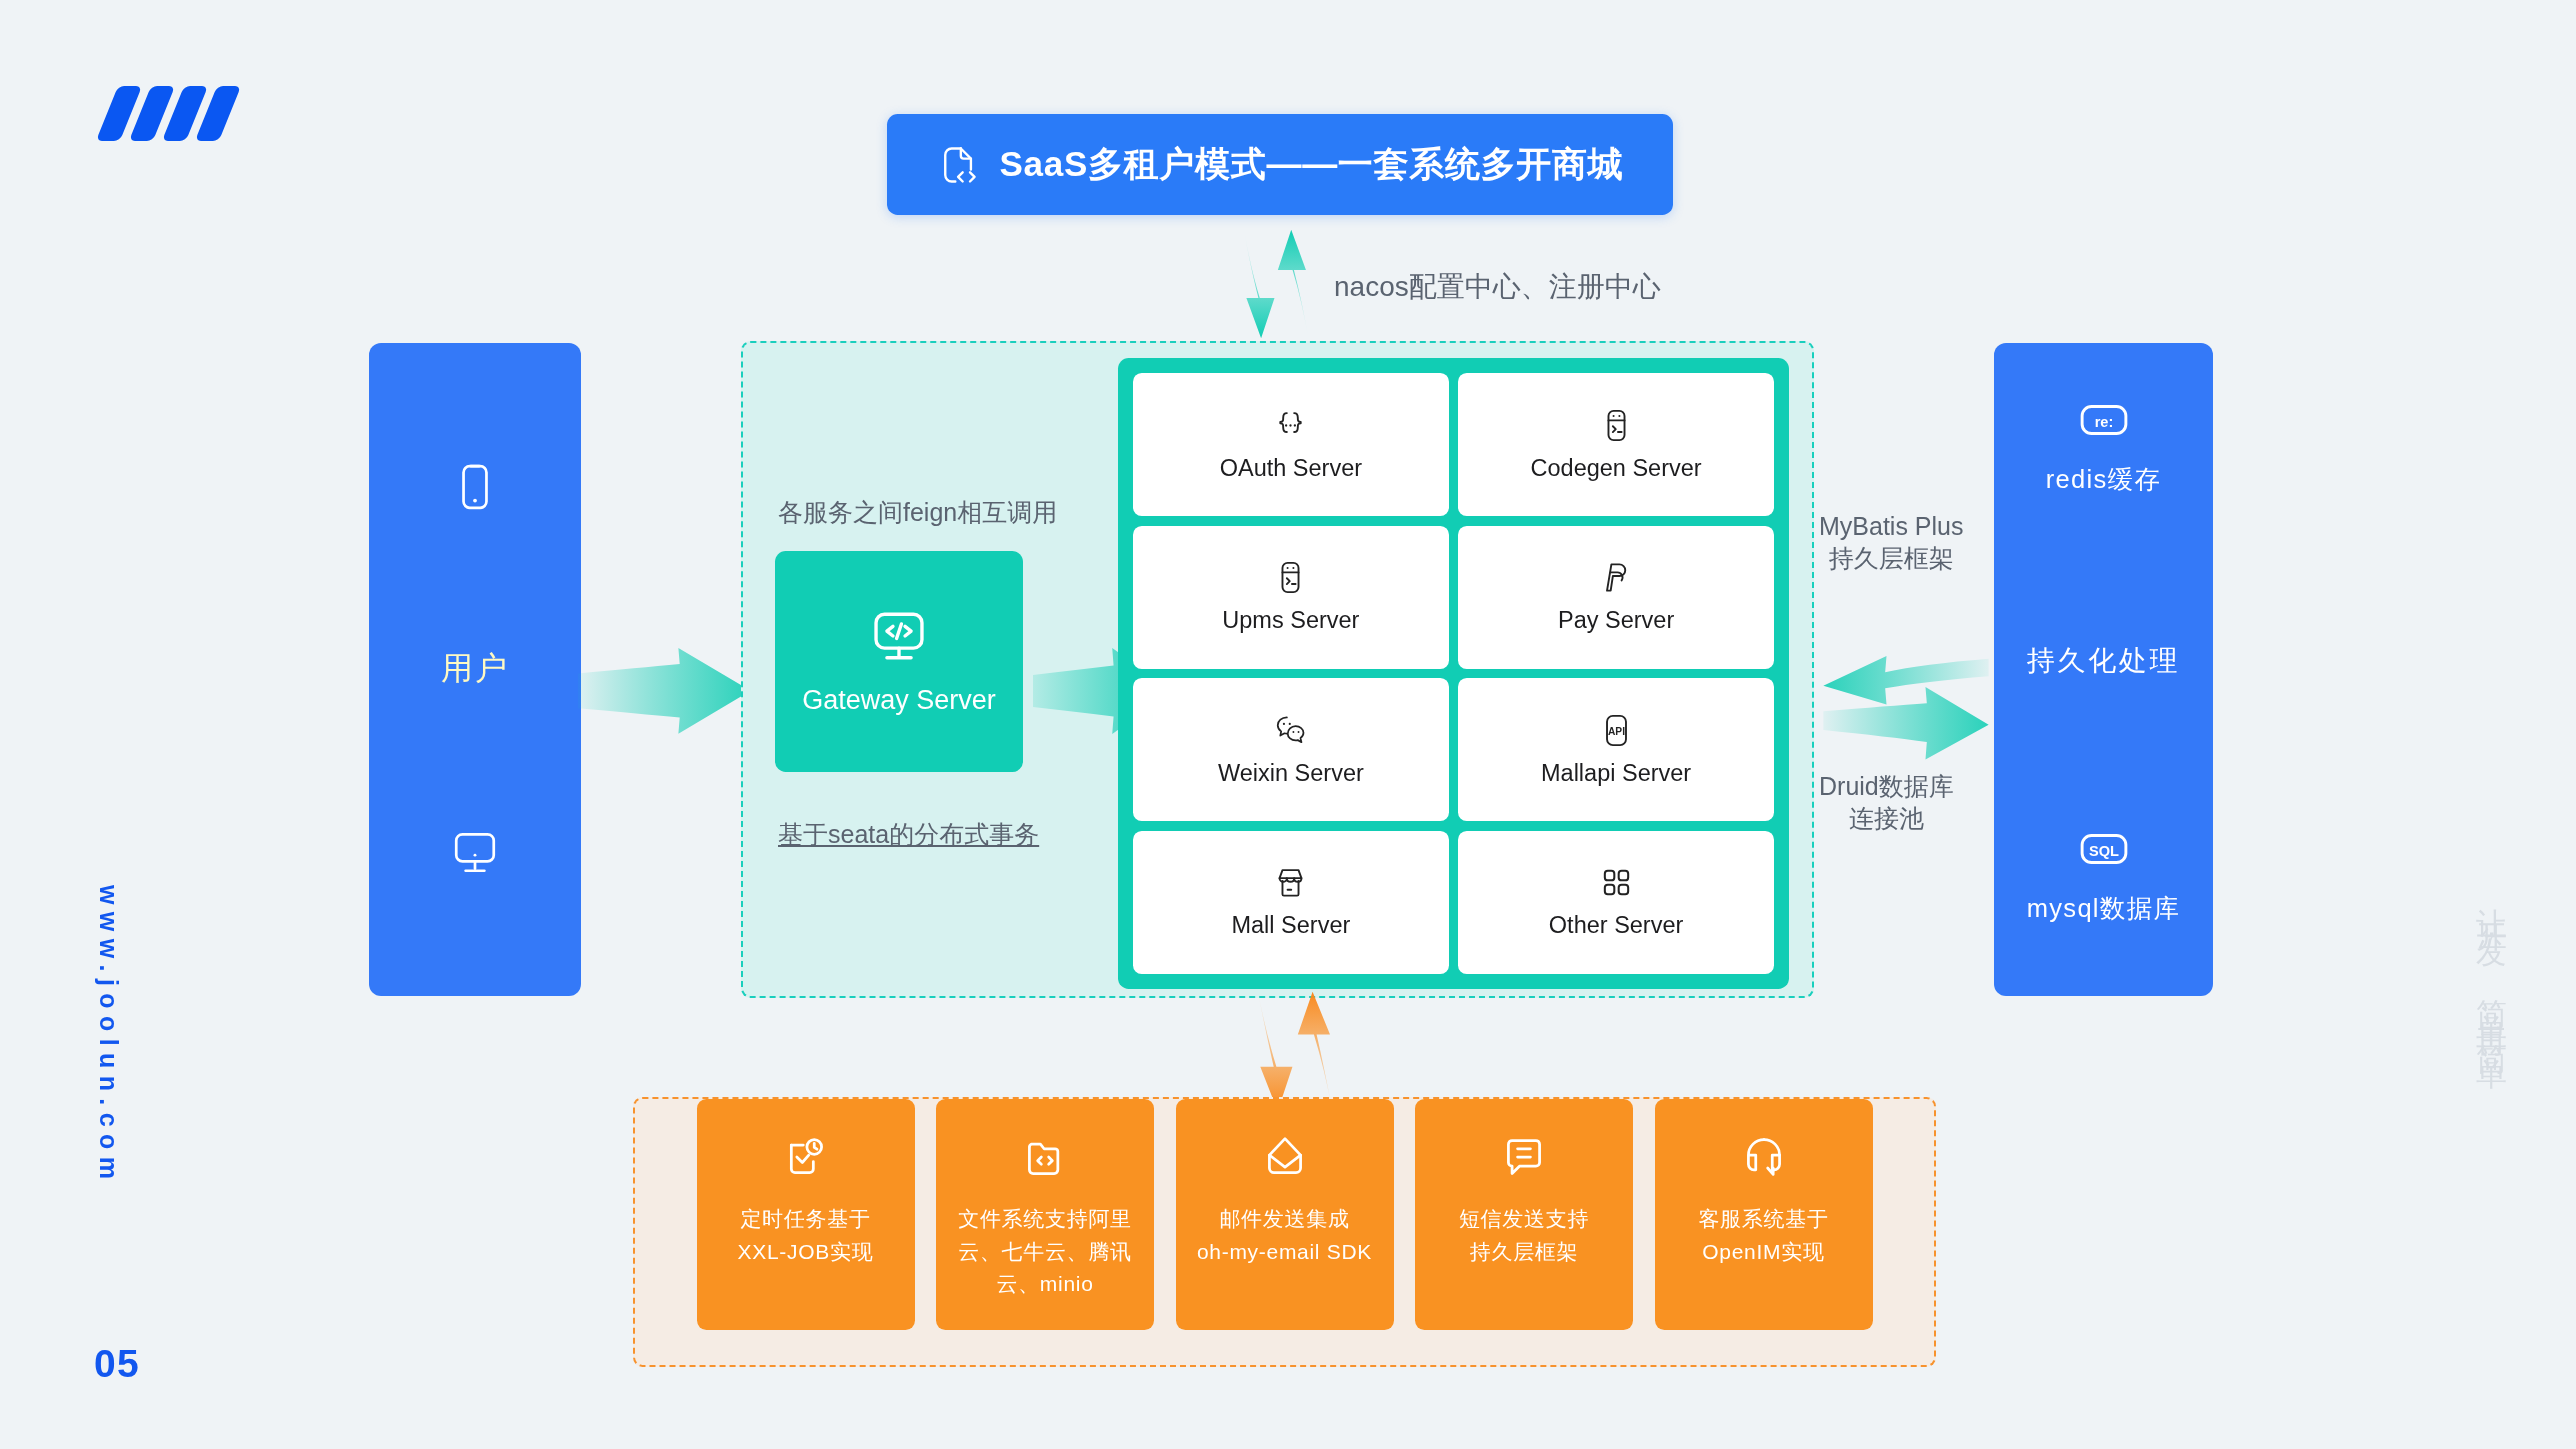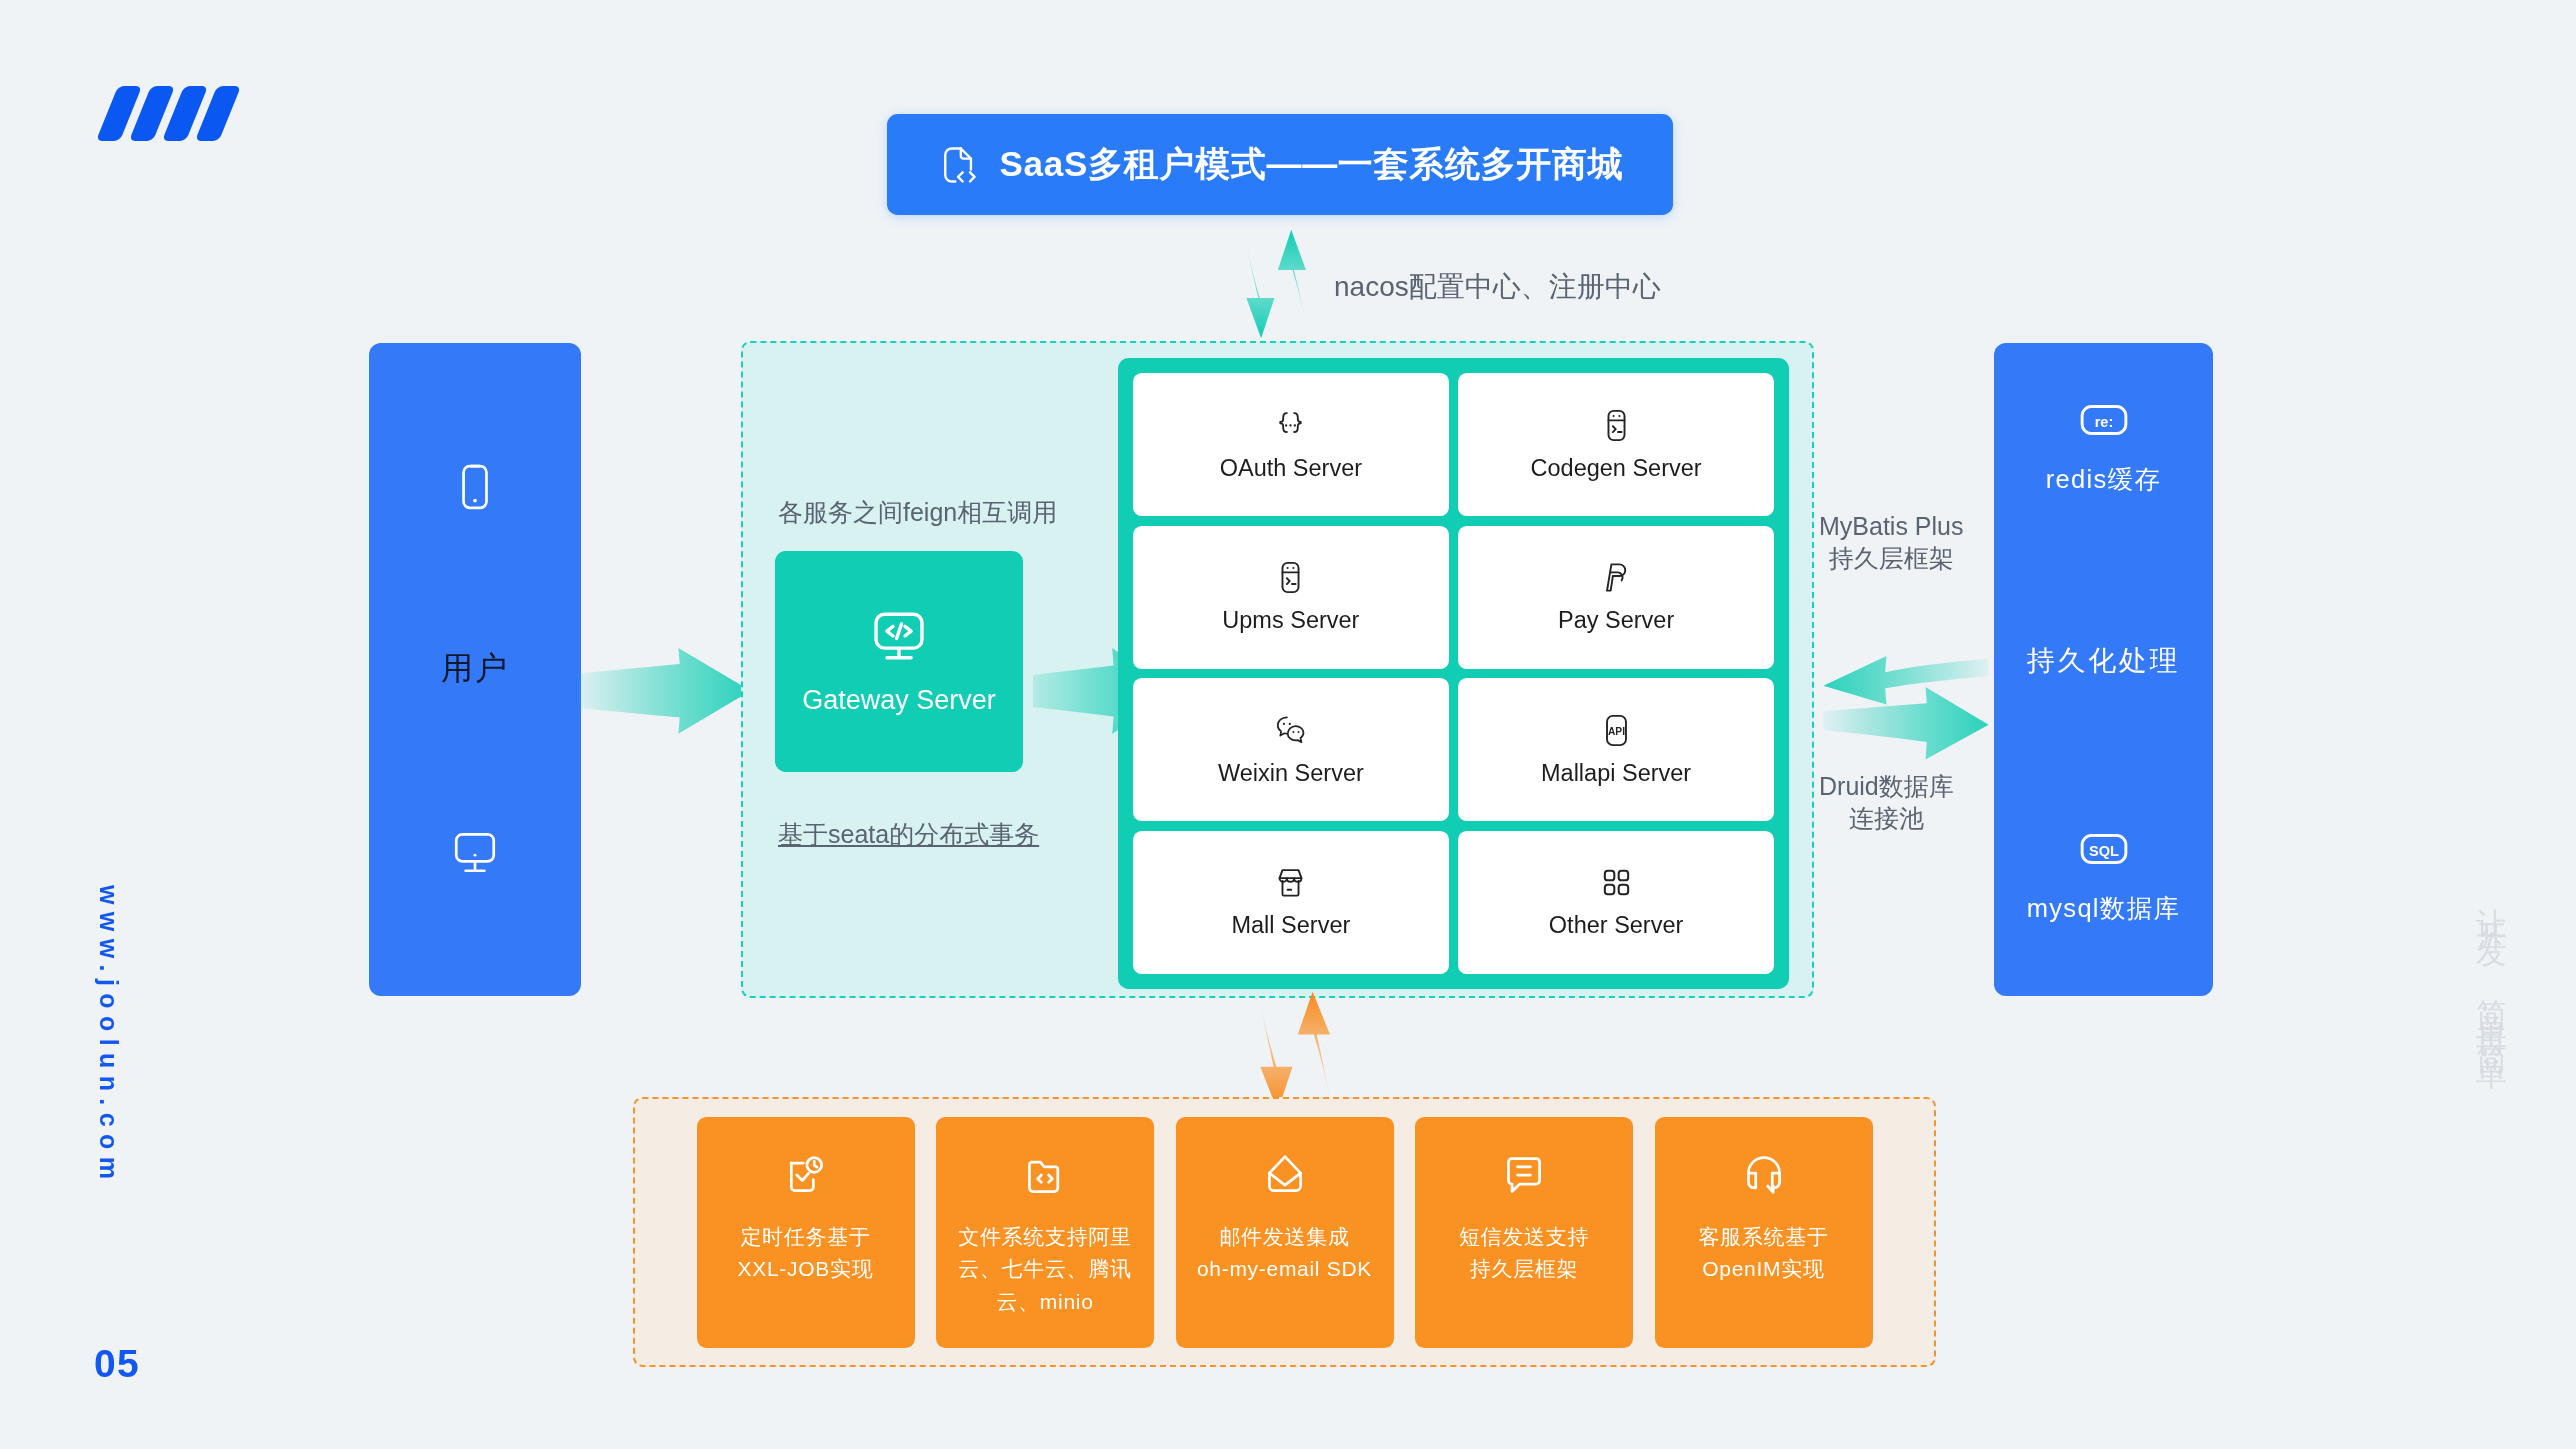--- a/index.html
+++ b/index.html
@@ -76,21 +76,21 @@
 
   
   #user-panel {
     position:absolute; left:369px; top:343px;
     width:212px; height:653px;
     background:#3479f8; border-radius:12px;
     display:flex; flex-direction:column; align-items:center;
     justify-content:space-around; padding:51px 0;
   }
   #user-panel .u-ico { width:50px; height:50px; }
-  #user-label { color:#0f172a; font-size:32px; letter-spacing:2px; }
+  #user-label { color:#fef9c3; font-size:32px; letter-spacing:2px; }
 
   
   #mid-container {
     position:absolute; left:741px; top:341px;
     width:1073px; height:657px;
     background:#d7f2f0;
     border:2.7px dashed #19cfbd;
     border-radius:9.4px;
   }
 
@@ -150,21 +150,21 @@
   #mybatis-label { left:1819px; top:510px; }
   #druid-label   { left:1819px; top:770px; }
 
   
   #bottom-container {
     position:absolute; left:633px; top:1097px;
     width:1303px; height:270px;
     background:#f5ece4;
     border:2.7px dashed #f7922d;
     border-radius:9.4px;
-    display:flex; align-items:center; justify-content:center; gap:21.5px;
+    display:flex; align-items:flex-start; justify-content:center; gap:21.5px;
   }
   .orange-card {
     width:218px; height:231px;
     background:#f99222; border-radius:9.4px;
     display:flex; flex-direction:column; align-items:center;
     padding-top:36px; gap:24px;
   }
   .orange-card .o-ico { width:44px; height:44px; flex:none; }
   .o-text {
     color:#fff; font-size:21px; line-height:1.55;

